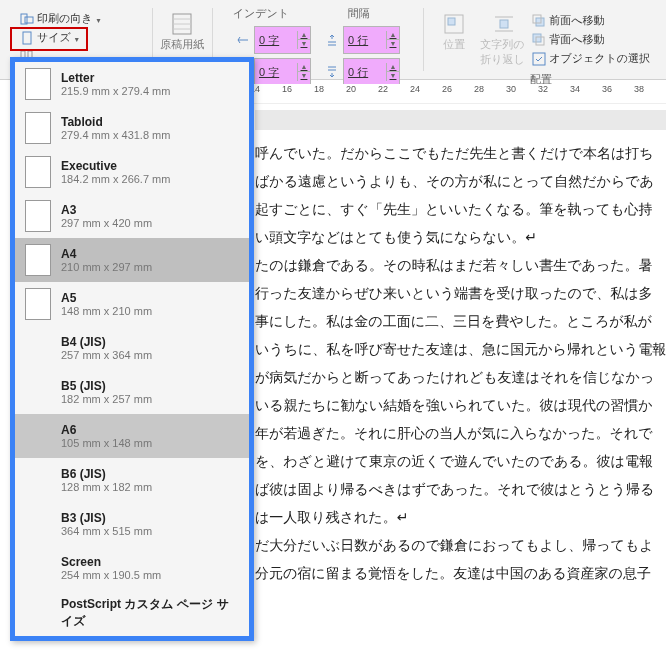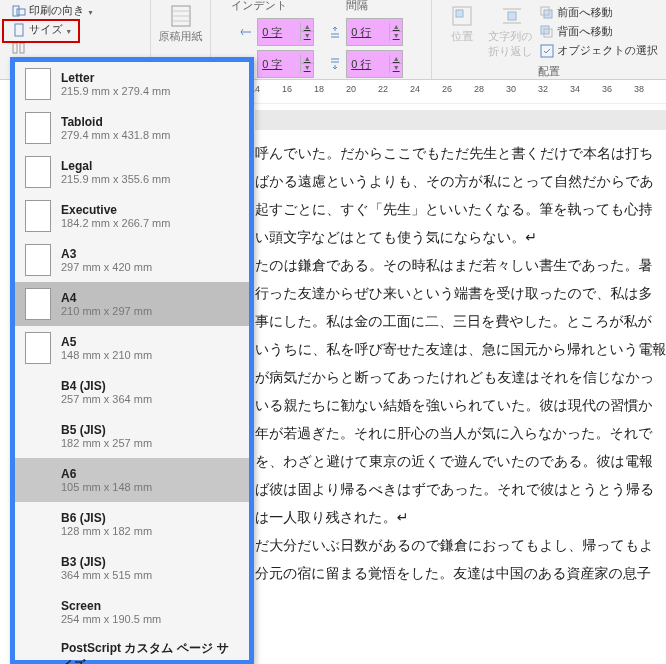--- a/index.html
+++ b/index.html
@@ -13,21 +13,21 @@
     overflow: hidden;
     position: relative;
   }
   
   .ribbon {
     background: #f3f3f3;
     border-bottom: 1px solid #d0d0d0;
     height: 80px;
     display: flex;
     align-items: flex-start;
-    padding: 0;
+    padding: 8px;
   }
   .ribbon-group {
     border-right: 1px solid #d9d9d9;
     height: 100%;
     display: flex;
     flex-direction: column;
     align-items: center;
     justify-content: space-between;
     padding: 2px 6px 0 6px;
     position: relative;
@@ -399,27 +399,20 @@
     <div class="size-item bold">
       <div class="thumb"></div>
       <div class="txt">
         <div class="name">Tabloid</div>
         <div class="dims">279.4 mm x 431.8 mm</div>
       </div>
     </div>
     <div class="size-item bold">
       <div class="thumb"></div>
       <div class="txt">
-        <div class="name">Legal</div>
-        <div class="dims">215.9 mm x 355.6 mm</div>
-      </div>
-    </div>
-    <div class="size-item bold">
-      <div class="thumb"></div>
-      <div class="txt">
         <div class="name">Executive</div>
         <div class="dims">184.2 mm x 266.7 mm</div>
       </div>
     </div>
     <div class="size-item bold">
       <div class="thumb"></div>
       <div class="txt">
         <div class="name">A3</div>
         <div class="dims">297 mm x 420 mm</div>
       </div>

